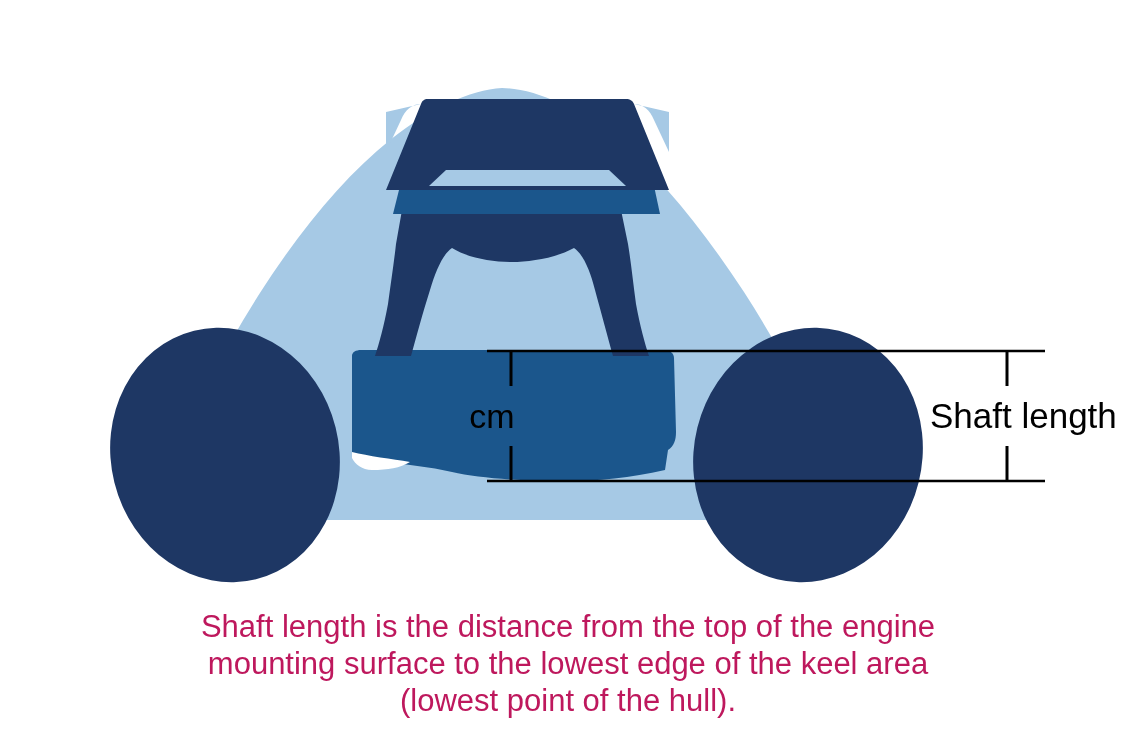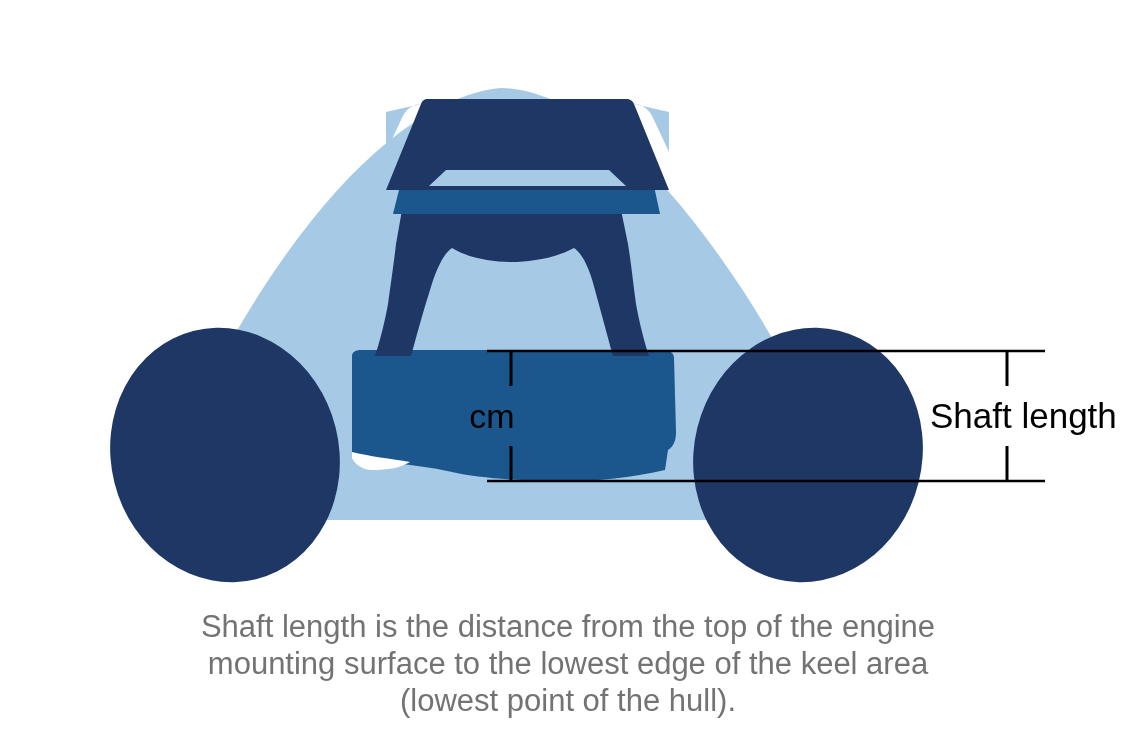--- a/index.html
+++ b/index.html
@@ -37,21 +37,21 @@
   }
   #caption {
     position: absolute;
     left: 0;
     top: 608px;
     width: 1136px;
     text-align: center;
     font-family: "Liberation Sans", sans-serif;
     font-size: 31px;
     line-height: 37px;
-    color: #737373;
+    color: #be185d;
     white-space: pre-line;
   }
 </style>
 </head>
 <body>
 
 <div id="page">
 
   <svg id="diagram-svg" viewBox="0 0 1136 754">
 

